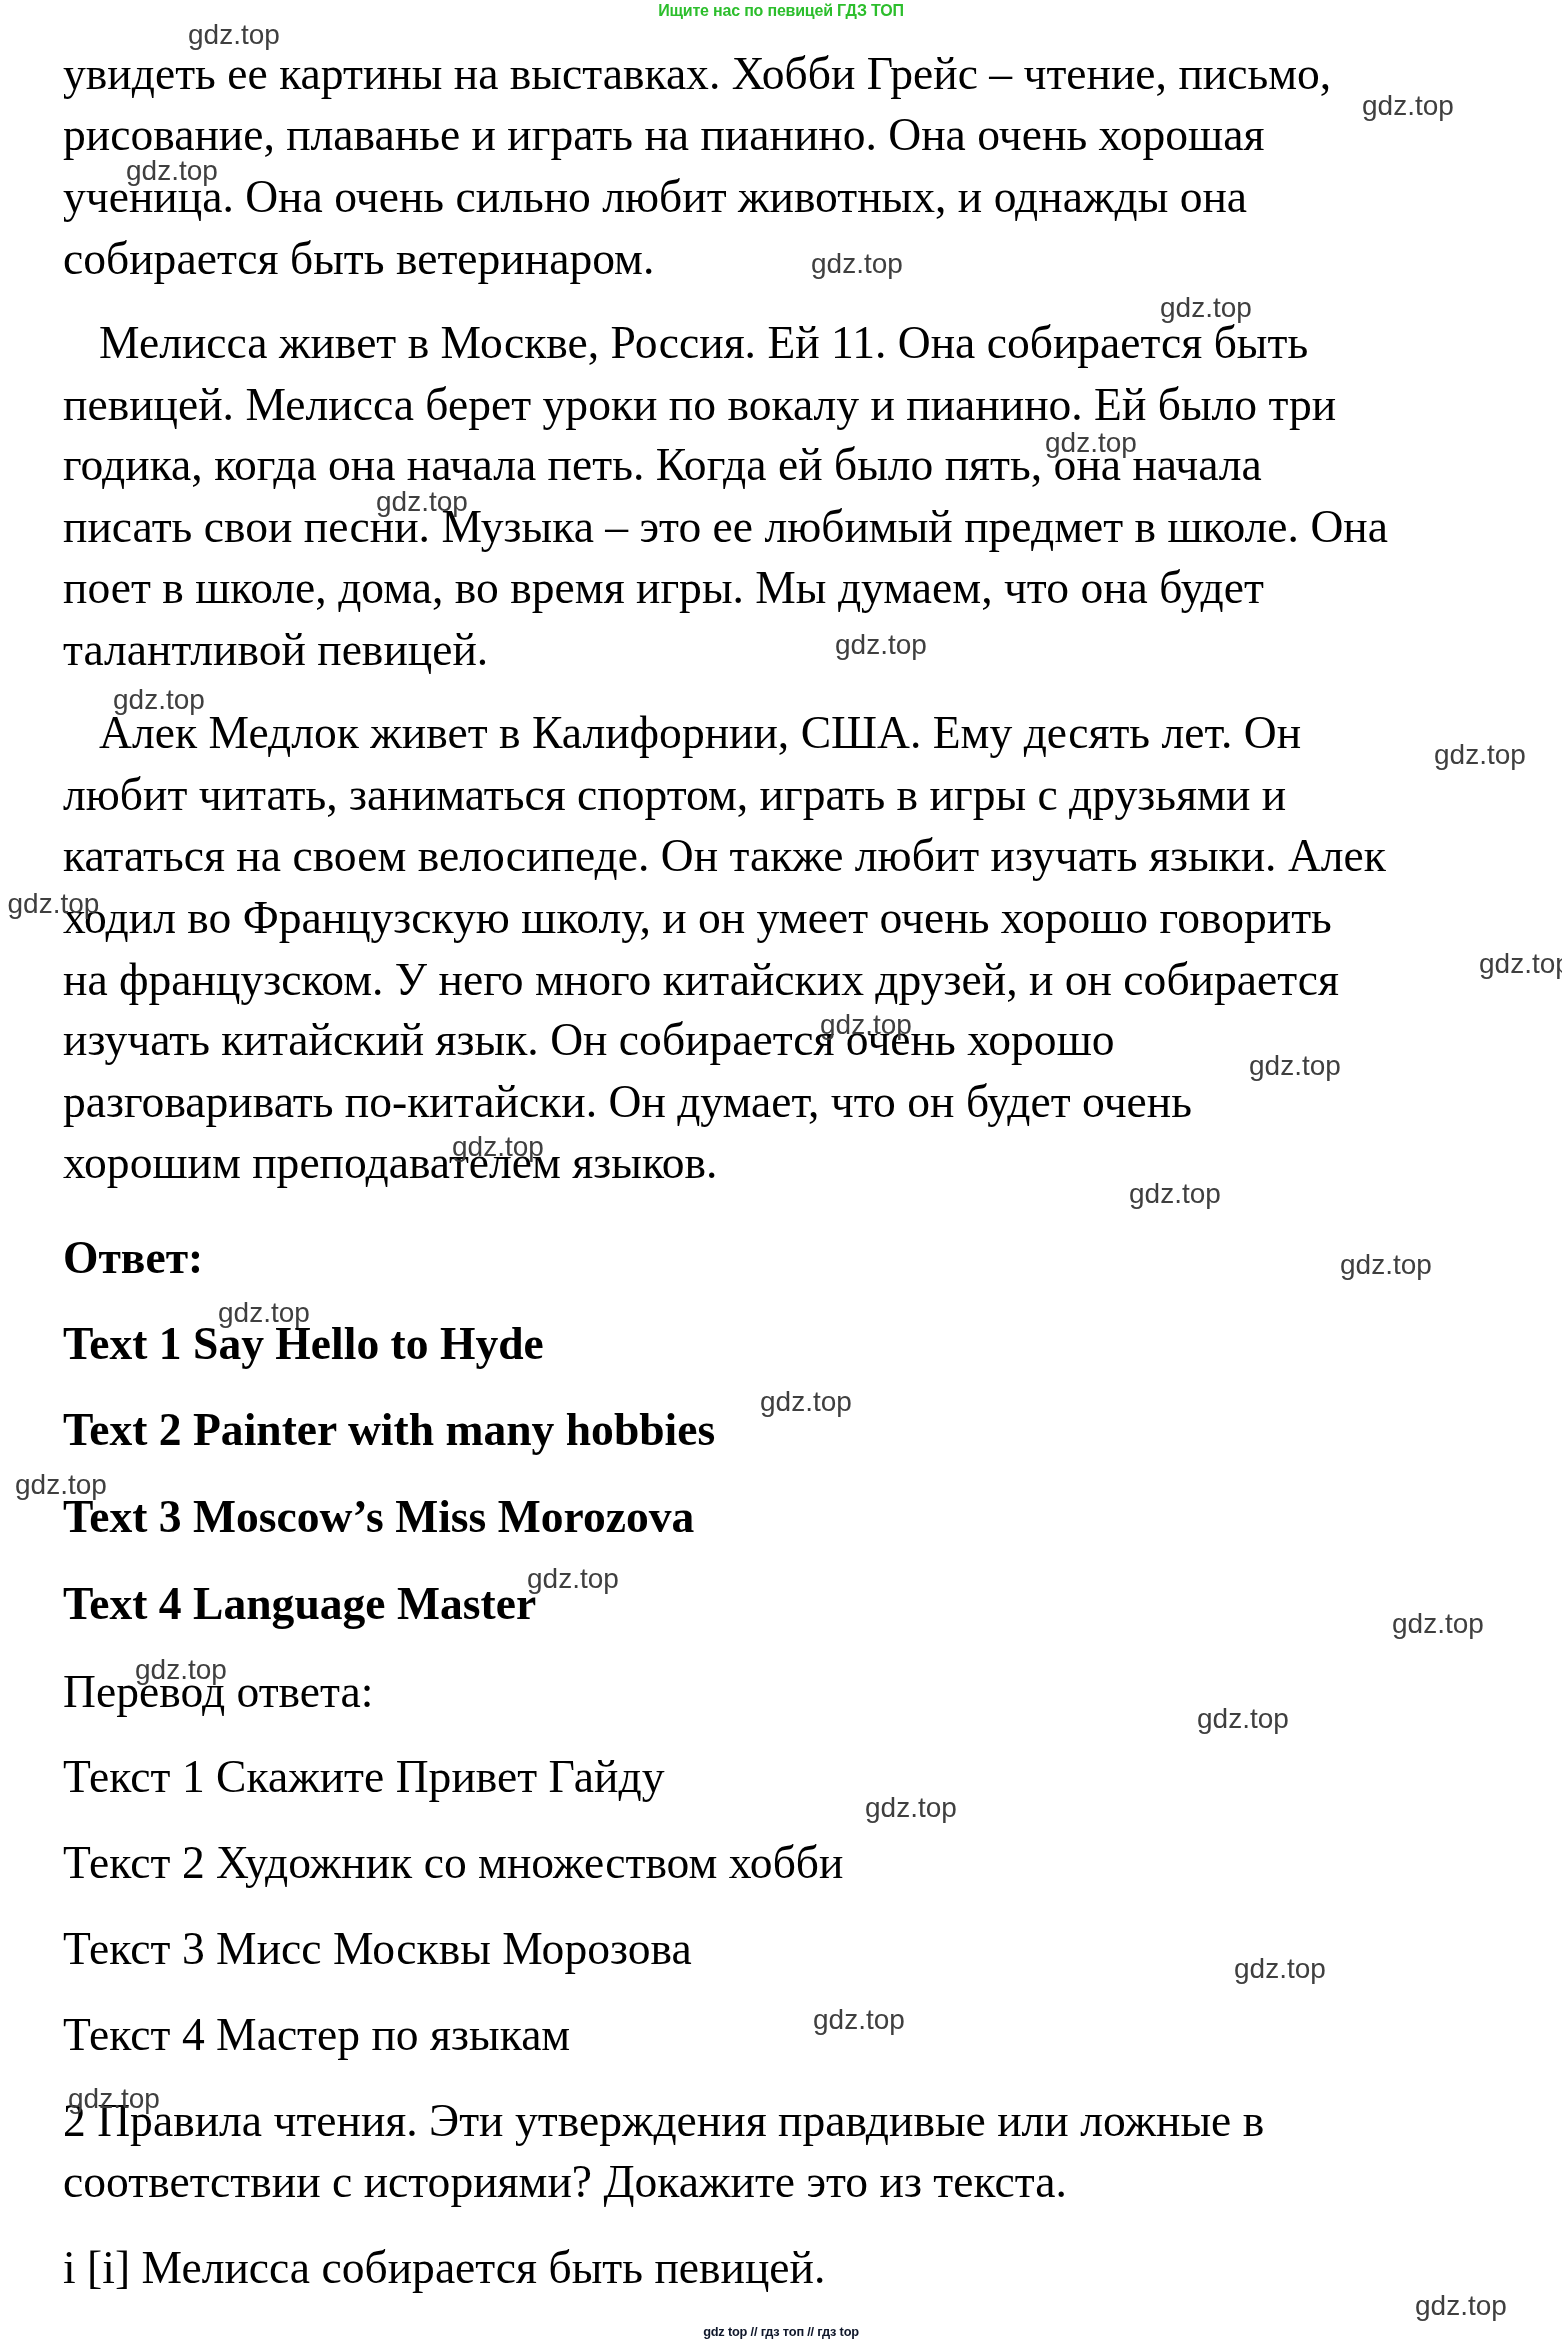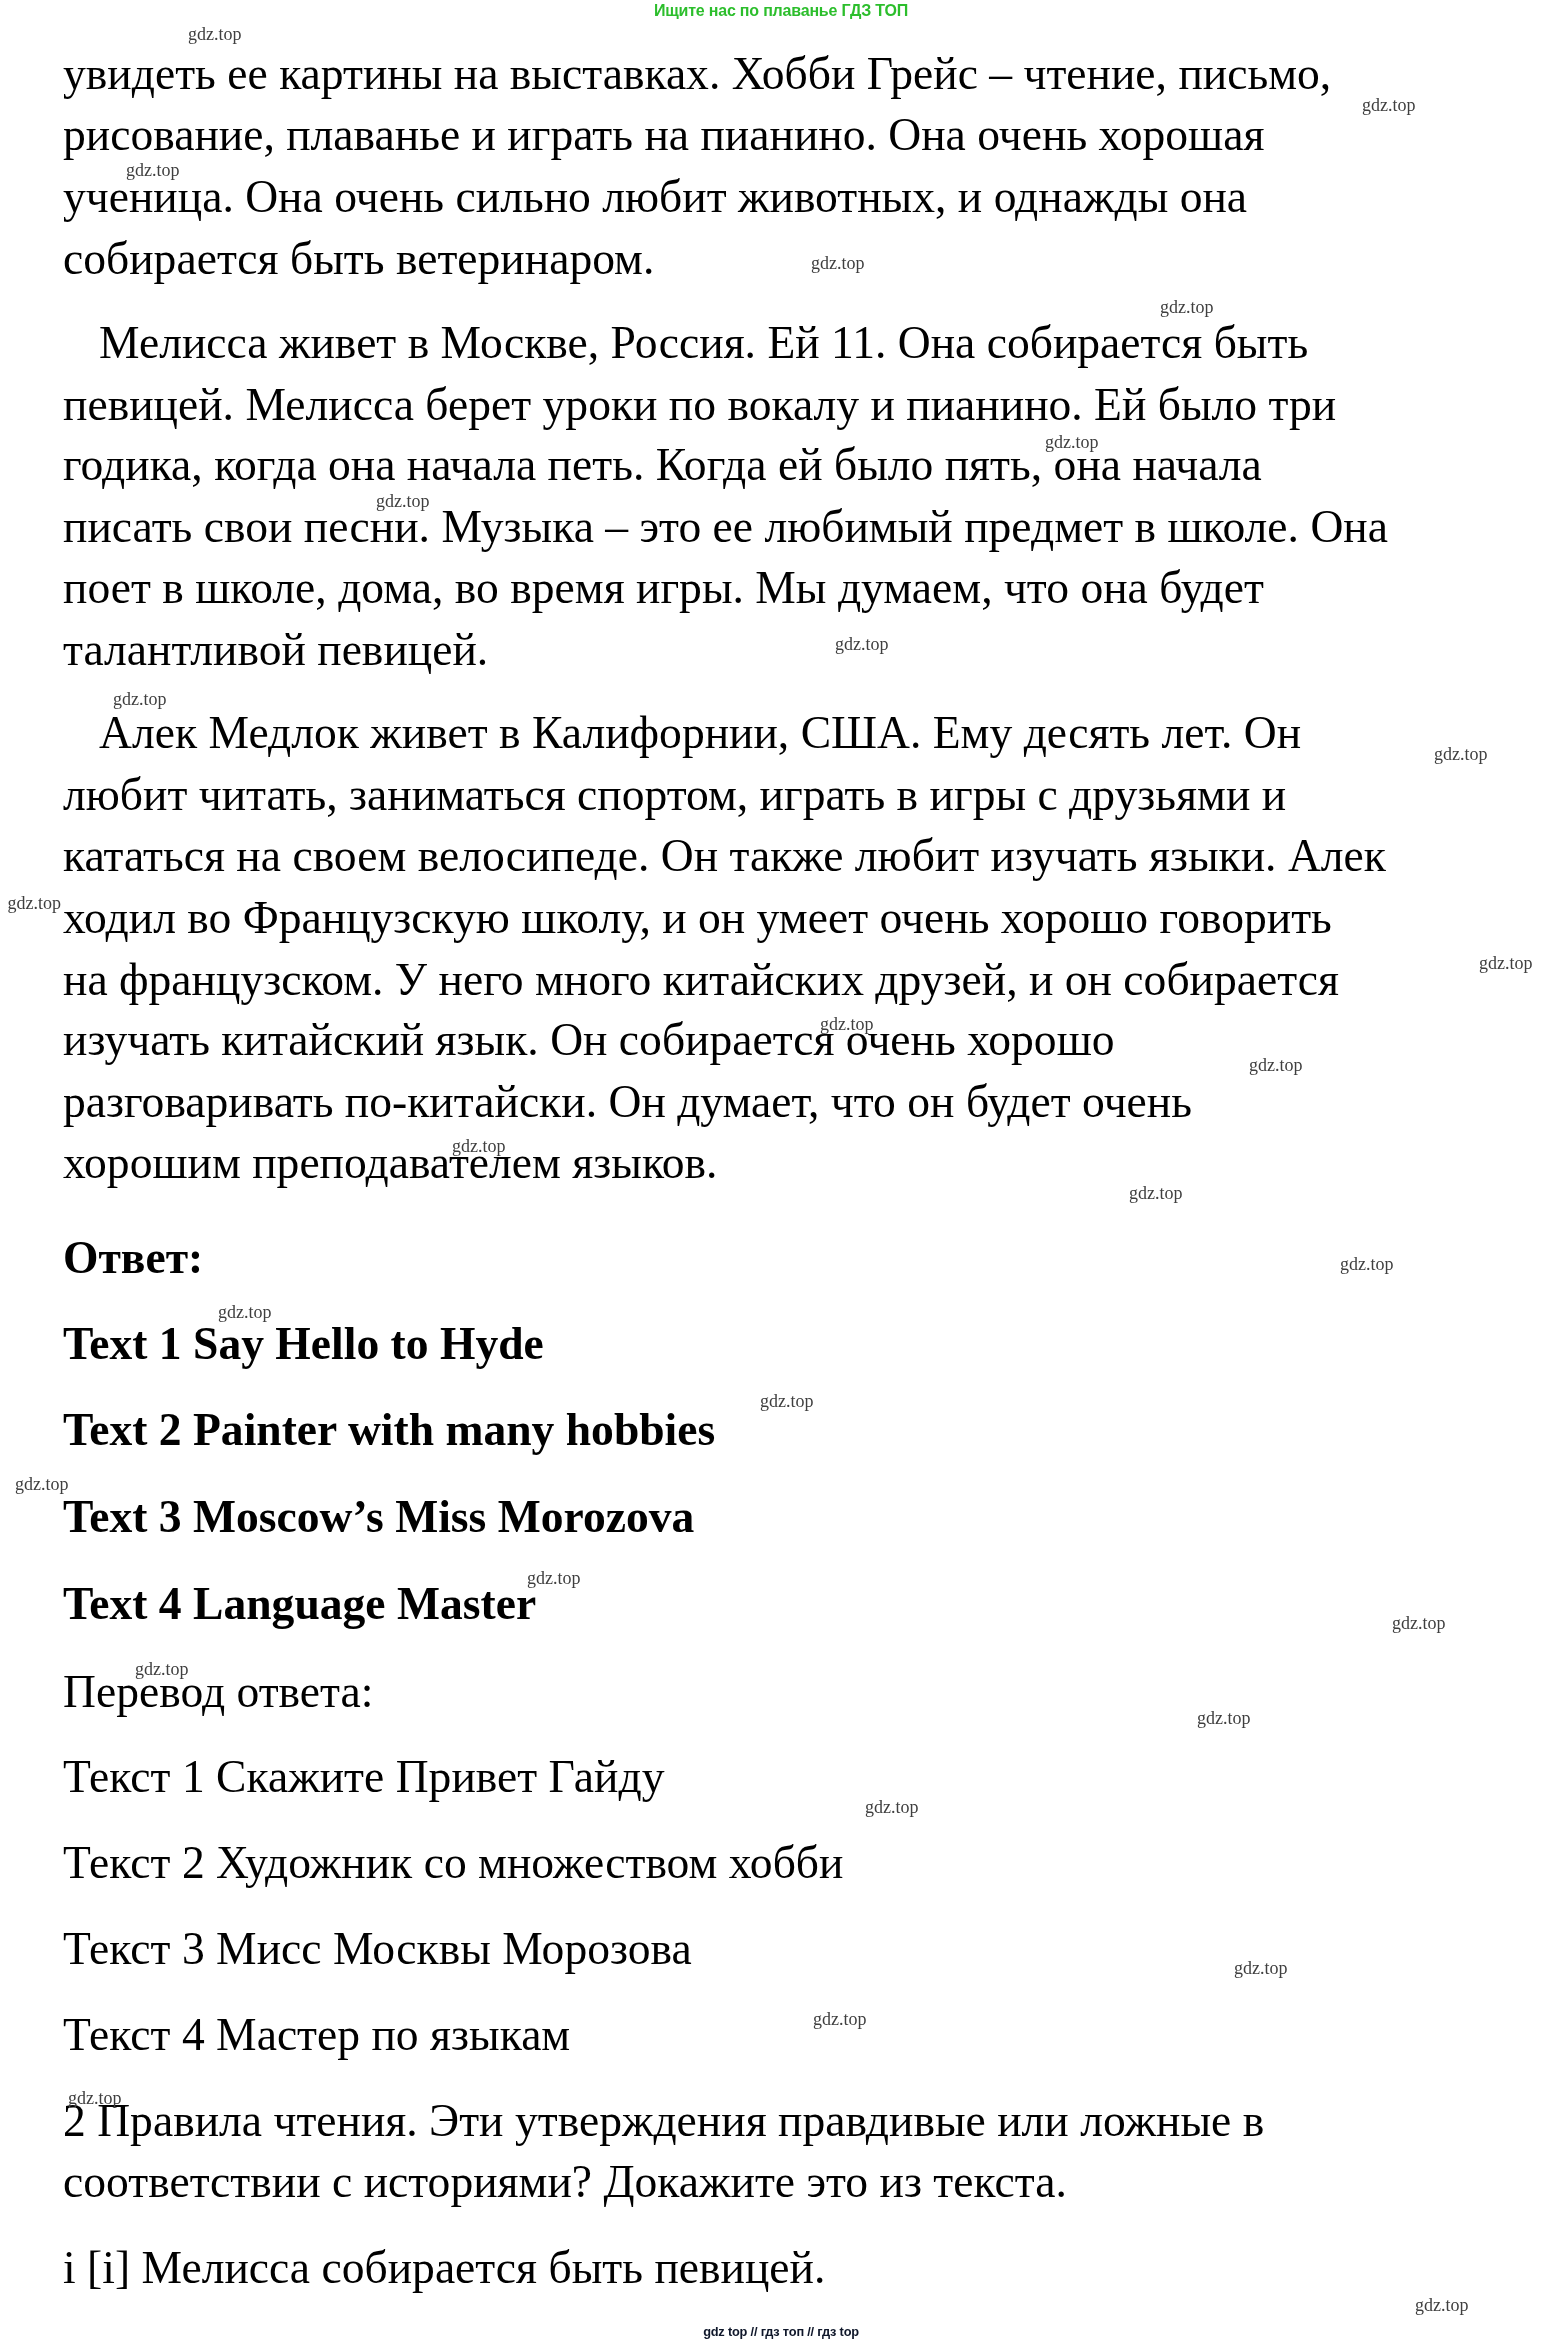--- a/index.html
+++ b/index.html
@@ -33,42 +33,42 @@
     line-height: 53px;
     color: #000000;
     transform: scaleX(0.97);
     transform-origin: left center;
   }
   .doc-line.bold {
     font-weight: bold;
   }
   .wm {
     position: absolute;
-    font-family: Liberation Serif, serif;
-    font-size: 18px;
+    font-family: Liberation Sans, sans-serif;
+    font-size: 28px;
     line-height: 27px;
     white-space: nowrap;
   }
   .footer {
     position: absolute;
     bottom: 3px;
     left: 0;
     right: 0;
     text-align: center;
     font-family: "Liberation Sans", sans-serif;
     font-size: 12.8px;
     letter-spacing: -0.2px;
     font-weight: bold;
   }
 </style>
 </head>
 <body>
 
 <div class="page" style="background: rgb(255, 255, 255);">
-  <div class="promo" style="color: rgb(44, 190, 44);">Ищите нас по плаванье ГДЗ ТОП</div>
+  <div class="promo" style="color: rgb(44, 190, 44);">Ищите нас по певицей ГДЗ ТОП</div>
 
   <div id="lines">
       <div class="doc-line" style="top: 47px; left: 63px; color: rgb(0, 0, 0);">увидеть ее картины на выставках. Хобби Грейс – чтение, письмо,</div>
       <div class="doc-line" style="top: 108px; left: 63px; color: rgb(0, 0, 0);">рисование, плаванье и играть на пианино. Она очень хорошая</div>
       <div class="doc-line" style="top: 170px; left: 63px; color: rgb(0, 0, 0);">ученица. Она очень сильно любит животных, и однажды она</div>
       <div class="doc-line" style="top: 232px; left: 63px; color: rgb(0, 0, 0);">собирается быть ветеринаром.</div>
       <div class="doc-line" style="top: 316px; left: 99px; color: rgb(0, 0, 0);">Мелисса живет в Москве, Россия. Ей 11. Она собирается быть</div>
       <div class="doc-line" style="top: 378px; left: 63px; color: rgb(0, 0, 0);">певицей. Мелисса берет уроки по вокалу и пианино. Ей было три</div>
       <div class="doc-line" style="top: 438px; left: 63px; color: rgb(0, 0, 0);">годика, когда она начала петь. Когда ей было пять, она начала</div>
       <div class="doc-line" style="top: 500px; left: 63px; color: rgb(0, 0, 0);">писать свои песни. Музыка – это ее любимый предмет в школе. Она</div>

